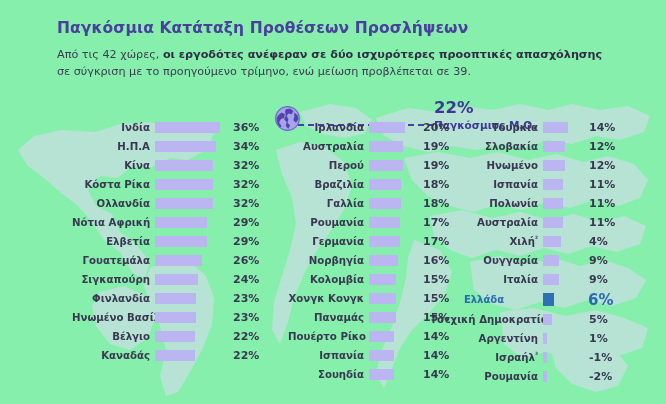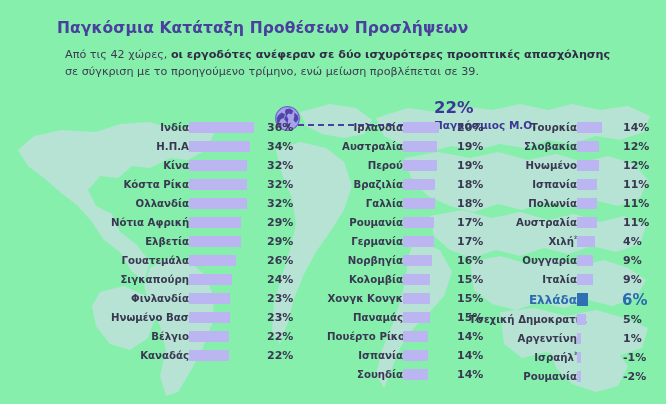--- a/index.html
+++ b/index.html
@@ -20,21 +20,21 @@
     opacity:.55;pointer-events:none;
   }
   #worldmap path{fill:#dedbf4;}
 
   
   .header{position:absolute;left:57px;top:20px;right:20px;}
   .title{
     font-size:15.5px;font-weight:700;color:#4a3f9e;letter-spacing:.1px;
     margin:0 0 9px 0;line-height:1.1;
   }
-  .sub{font-size:11.2px;color:#3d3a52;line-height:1.55;margin:8px;}
+  .sub{font-size:11.2px;color:#3d3a52;line-height:1.55;margin:0;}
   .sub b{font-weight:700;color:#2f2c45;}
 
   
   .avg-wrap{position:absolute;left:434px;top:100px;width:120px;}
   .avg-val{font-size:16.5px;font-weight:700;color:#3f3796;line-height:1;margin-bottom:2px;}
   .avg-lbl{font-size:10.5px;font-weight:700;color:#3f3796;line-height:1.15;}
   .dashline{
     position:absolute;left:298px;top:124px;width:136px;height:0;
     border-top:2px dashed #4a3f9e;
   }
@@ -43,39 +43,39 @@
   
   .col{position:absolute;top:118px;}
   .col1{left:72px;}
   .col2{left:288px;}
   .col3{left:430px;}
 
   .row{display:flex;align-items:center;height:19px;}
   .lbl{
     font-size:10.2px;font-weight:700;color:#3a3752;
     text-align:right;white-space:nowrap;
-    margin-left:39px;
+    padding-right:5px;
   }
   .col1 .lbl{width:78px;}
   .col2 .lbl{width:76px;}
   .col3 .lbl{width:108px;}
 
   .barbox{position:relative;height:19px;display:flex;align-items:center;}
   .col1 .barbox{width:72px;}
   .col2 .barbox{width:48px;}
   .col3 .barbox{width:40px;}
 
   .bar{height:11px;background:#bbb5f2;border-radius:0;}
   .val{
     font-size:11px;font-weight:700;color:#3a3752;white-space:nowrap;
     padding-left:6px;
   }
 
   
-  .row.hl .lbl{font-size:12px;color:#2a6bb0;font-weight:700;}
+  .row.hl .lbl{font-size:10px;color:#2a6bb0;font-weight:700;text-align:center;}
   .row.hl .bar{background:#2f6fb3;height:13px;}
   .row.hl .val{font-size:15px;color:#2a6bb0;font-weight:700;padding-left:5px;}
   .row.hl{height:21px;}
   sup{font-size:7px;font-weight:700;}
 </style>
 </head>
 <body>
 
 <div id="stage">
 

